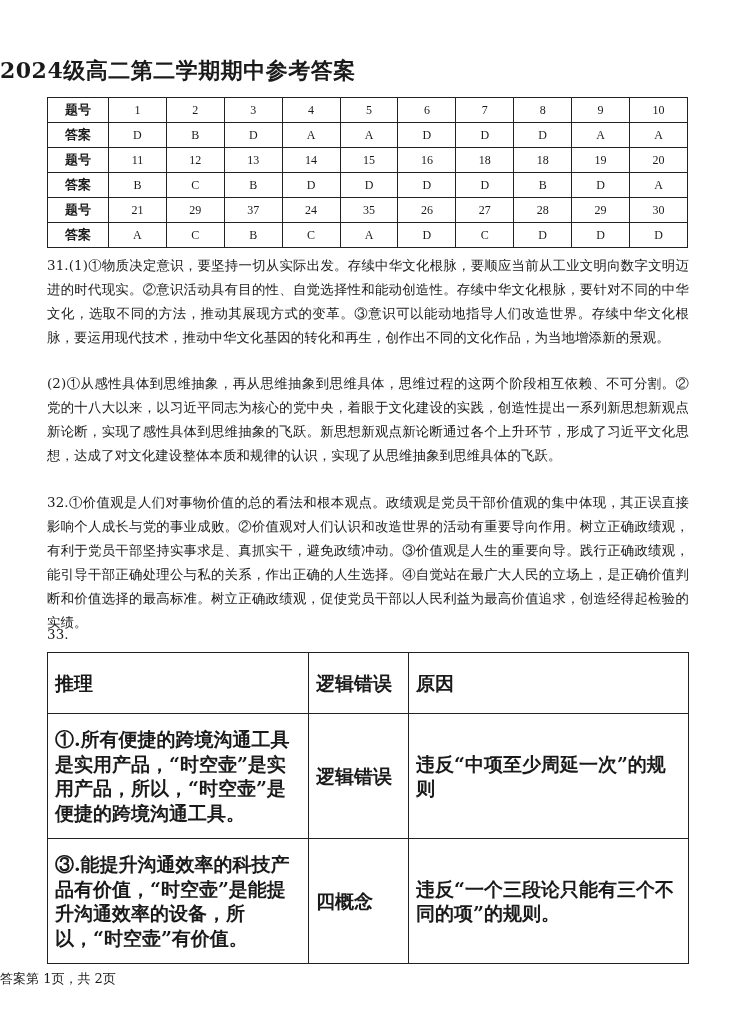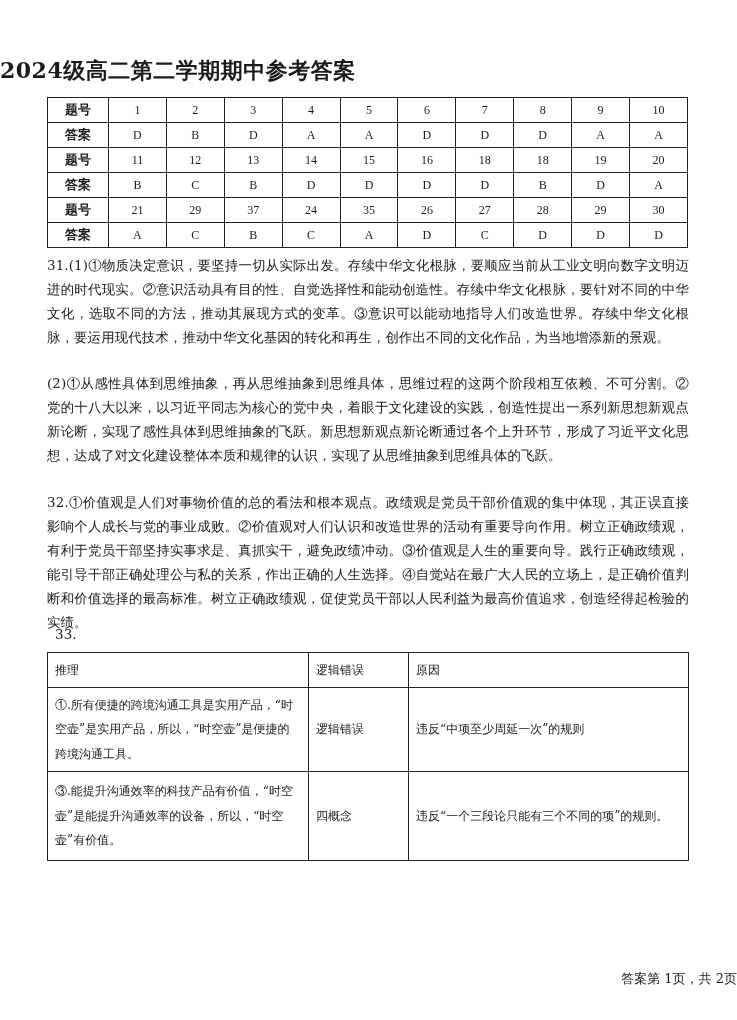--- a/index.html
+++ b/index.html
@@ -25,37 +25,38 @@
   table.answers td.lbl { width: 60px; font-weight: bold; font-size: 13px; font-family: "DejaVu Sans", sans-serif; }
   .para {
     position: absolute; left: 47px; width: 642px;
     font-size: 13.4px; line-height: 24px; text-align: justify;
     font-family: "DejaVu Serif", serif;
     letter-spacing: 0.15px;
   }
   .p31a { top: 254px; }
   .p31b { top: 372px; }
   .p32 { top: 477px; margin-top: 14px; }
-  .p33 { top: 623px; margin-left: 8px; }
+  .p33 { top: 623px; }
   table.logic {
     position: absolute; left: 47px; top: 652px; width: 641px;
     border-collapse: collapse; table-layout: fixed;
   }
   table.logic td {
-    border: 1.3px solid #222; padding: 0 7px; font-size: 12px; line-height: 24.5px;
+    border: 1.3px solid #222; padding: 13px 7px; font-size: 19px; line-height: 24.5px;
     vertical-align: middle; text-align: left;
     font-family: "DejaVu Serif", serif;
+    font-weight: bold;
   }
   table.logic tr.hdr td { height: 34px; }
   table.logic tr.r1 td { height: 83px; }
   table.logic tr.r2 td { height: 84px; }
   table.logic tr.r3 td { height: 88px; }
   .footer {
     position: absolute; left: 0; width: 737px; top: 970px;
-    text-align: right; font-size: 13px;
+    text-align: left; font-size: 13px;
     font-family: "DejaVu Serif", serif;
   }
 </style>
 </head>
 <body>
 
 <div class="title">2024级高二第二学期期中参考答案</div>
 
 <table class="answers">
   <tbody>

